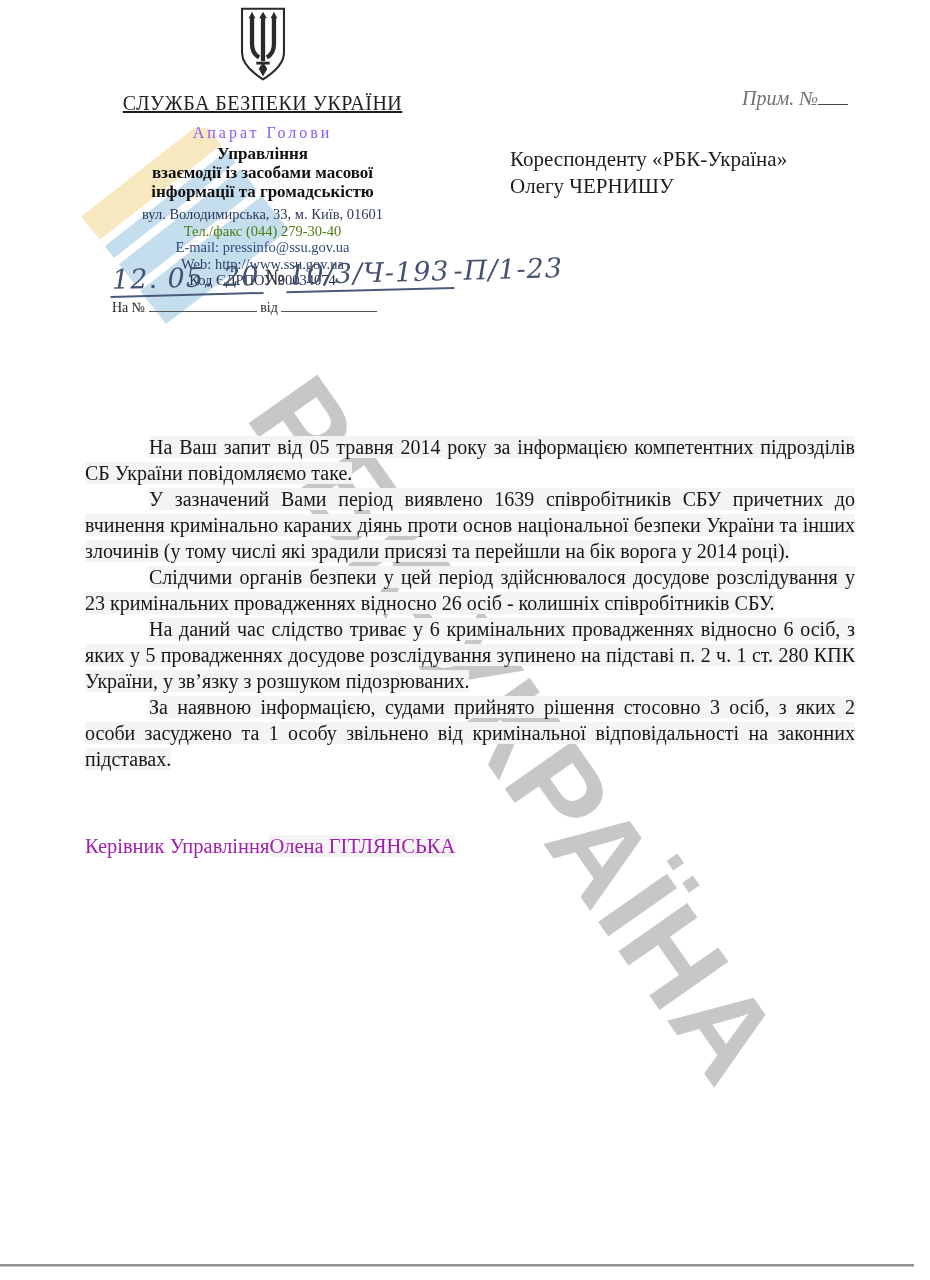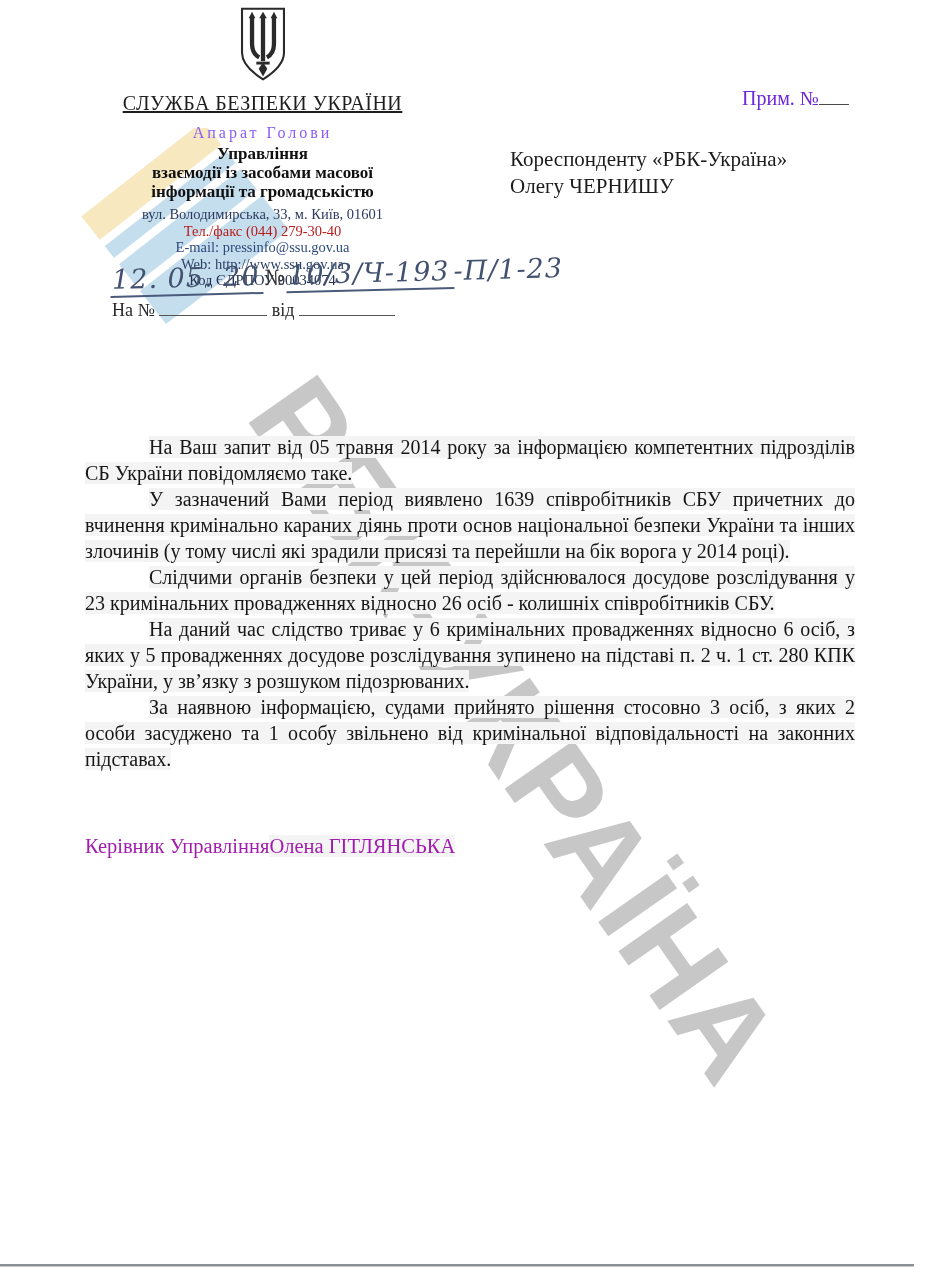--- a/index.html
+++ b/index.html
@@ -17,37 +17,37 @@
   
   .content{position:absolute;inset:0;z-index:2;}
 
   .letterhead{position:absolute;left:55px;top:4px;width:415px;text-align:center;}
   .emblem{display:inline-block;margin-bottom:2px;}
   .org-name{font-size:20px;letter-spacing:.5px;color:#1e1e1e;text-decoration:underline;}
   .office{margin-top:9px;font-size:16px;letter-spacing:3px;color:#8b5cf6;}
   .dept{margin-top:2px;font-weight:bold;font-size:17px;line-height:19px;color:#101010;}
   .addr{margin-top:5px;font-size:14.5px;line-height:16.5px;}
   .addr-street{color:#2c3a5e;}
-  .addr-phone{color:#b91c1c;}
+  .addr-phone{color:#4d7c0f;}
   .addr-email{color:#2f4a7a;}
   .addr-web{color:#2c3f66;text-align:center;}
   .addr-code{color:#22304f;}
 
-  .copy-note{position:absolute;left:742px;top:84px;font-size:20px;color:#6d28d9;}
+  .copy-note{position:absolute;left:742px;top:84px;font-size:20px;color:#737373;font-style:italic;}
   .blank{display:inline-block;border-bottom:1.5px solid #4a4a4a;height:1em;vertical-align:baseline;}
 
   .recipient{position:absolute;left:510px;top:146px;font-size:21px;line-height:27px;color:#1c1c1c;}
 
   .ref-hand{position:absolute;left:110px;top:258px;z-index:3;white-space:nowrap;
             font-family:"DejaVu Serif",serif;font-style:italic;font-size:27px;
             letter-spacing:1px;color:#42516f;transform:rotate(-1.5deg);}
   .hand-underline{border-bottom:2px solid #4a5a7a;padding:0 4px 1px 2px;}
   .ref-no-sign{font-style:normal;font-size:21px;color:#333;padding:0 1px;}
 
-  .reply-row{position:absolute;left:112px;top:297px;font-size:18px;color:#2a2a2a;white-space:nowrap;}
+  .reply-row{position:absolute;left:112px;top:297px;font-size:14px;color:#2a2a2a;white-space:nowrap;}
   .reply-row .blank{border-bottom-color:#555;}
 
   .body-text{position:absolute;left:85px;top:434px;width:770px;
              font-size:20px;line-height:26px;text-align:justify;color:#161616;}
   .body-text p{margin:0;text-indent:64px;}
   .body-text p span{background:#f4f4f4;}
 
   .sig-row{position:absolute;left:85px;top:835px;width:770px;display:flex;
            justify-content:flex-start;font-size:20.5px;color:#a21caf;}
   .sig-name span{background:#f4f4f4;}

